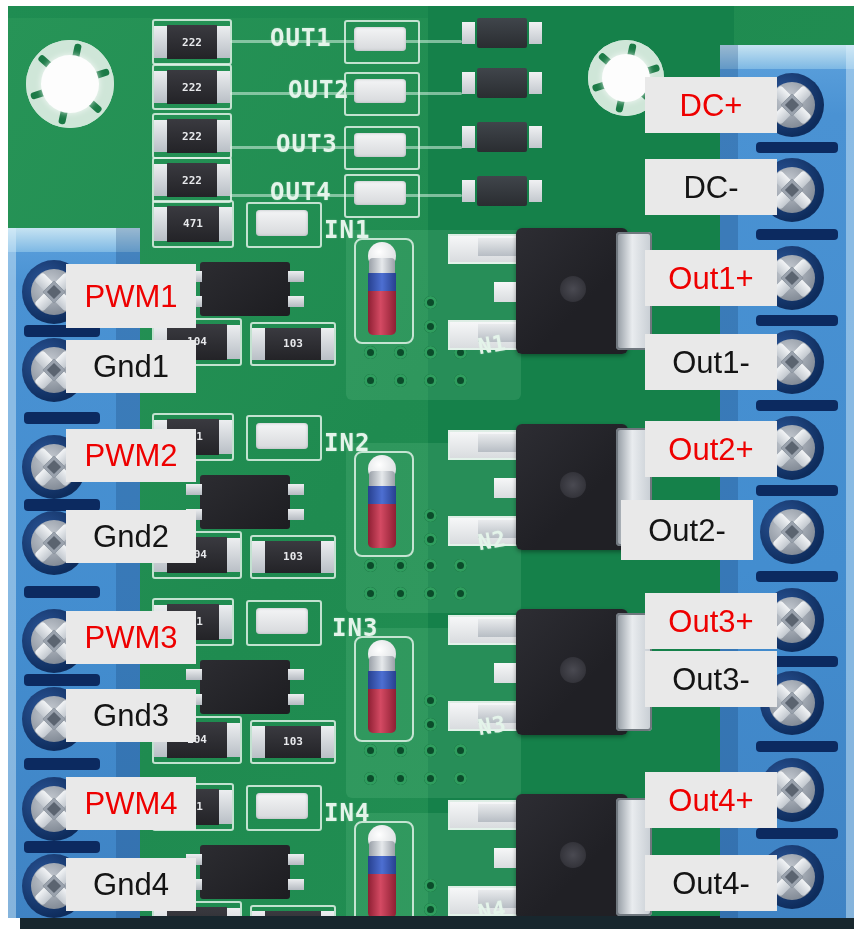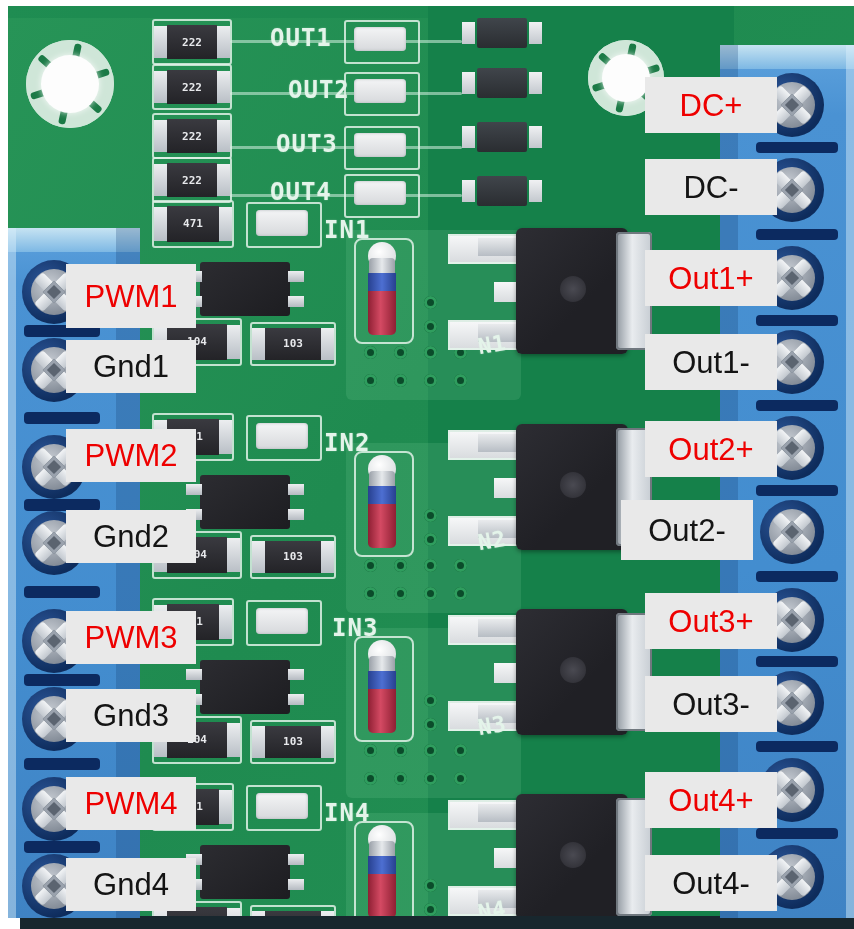--- a/index.html
+++ b/index.html
@@ -561,17 +561,17 @@
       <div class="abs pinlabel black" style="left:66px;top:689px;width:130px;height:53px;">Gnd3</div>
       <div class="abs pinlabel red" style="left:66px;top:777px;width:130px;height:53px;">PWM4</div>
       <div class="abs pinlabel black" style="left:66px;top:858px;width:130px;height:53px;">Gnd4</div>
       <div class="abs pinlabel red" style="left:645px;top:77px;width:132px;height:56px;">DC+</div>
       <div class="abs pinlabel black" style="left:645px;top:159px;width:132px;height:56px;">DC-</div>
       <div class="abs pinlabel red" style="left:645px;top:250px;width:132px;height:56px;">Out1+</div>
       <div class="abs pinlabel black" style="left:645px;top:334px;width:132px;height:56px;">Out1-</div>
       <div class="abs pinlabel red" style="left:645px;top:421px;width:132px;height:56px;">Out2+</div>
       <div class="abs pinlabel black" style="left:621px;top:500px;width:132px;height:60px;">Out2-</div>
       <div class="abs pinlabel red" style="left:645px;top:593px;width:132px;height:56px;">Out3+</div>
-      <div class="abs pinlabel black" style="left:645px;top:676px;width:132px;height:56px;text-align:center;">Out3-</div>
+      <div class="abs pinlabel black" style="left:645px;top:651px;width:132px;height:56px;text-align:center;">Out3-</div>
       <div class="abs pinlabel red" style="left:645px;top:772px;width:132px;height:56px;">Out4+</div>
       <div class="abs pinlabel black" style="left:645px;top:855px;width:132px;height:56px;">Out4-</div>
     </div>
 </div>
 
 </body></html>

